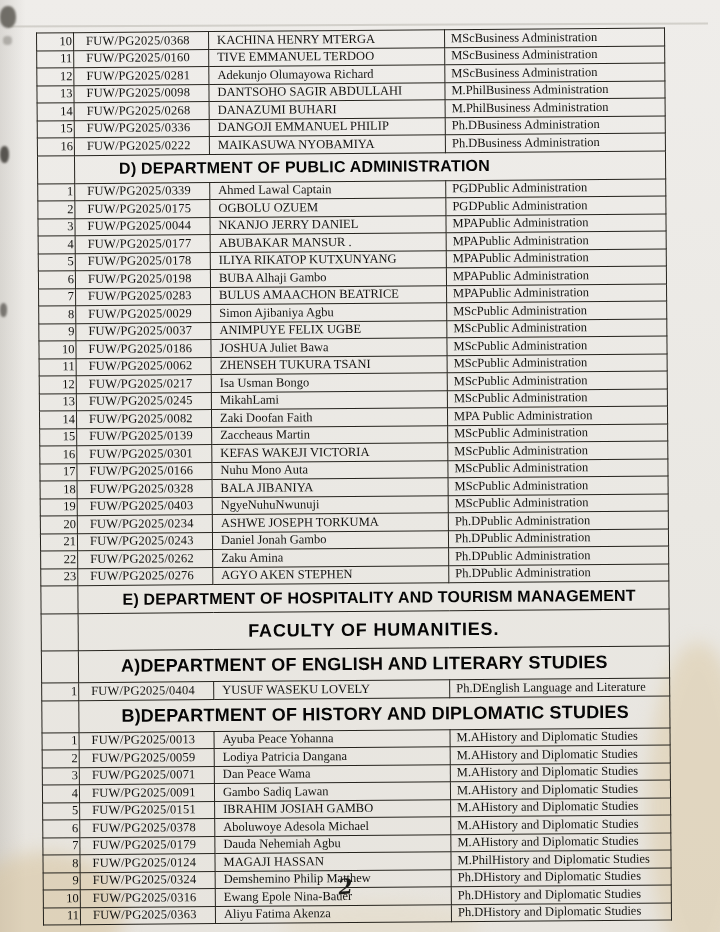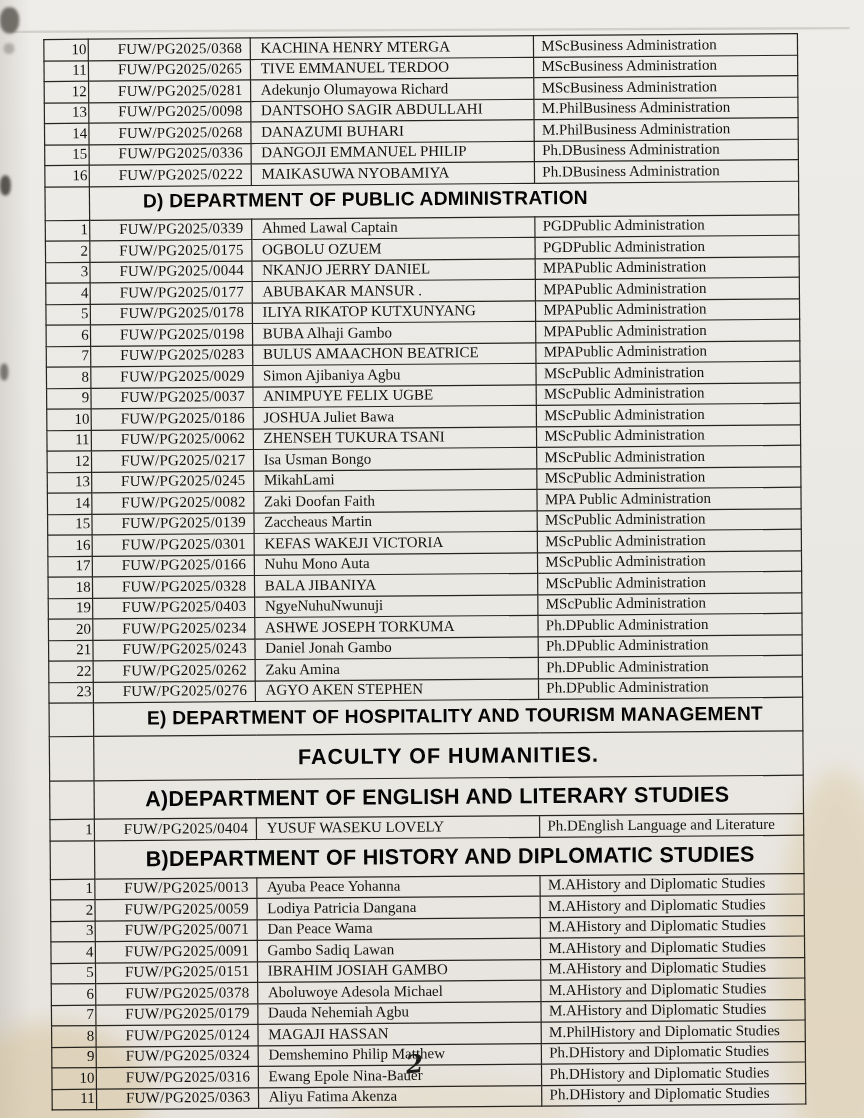--- a/index.html
+++ b/index.html
@@ -24,21 +24,21 @@
   .tan-br{right:-28px;bottom:-40px;width:100px;height:330px;background:#dbc8a2;opacity:.5;}
   .tan-bc{left:280px;bottom:-18px;width:200px;height:50px;background:#e2d4b6;opacity:.35;}
 
   
   .table-wrap{position:absolute;left:36px;top:30px;width:628px;
     transform:rotate(-.45deg);transform-origin:50% 0;}
   table{border-collapse:collapse;width:100%;table-layout:fixed;}
   td{border:1.6px solid #26241e;overflow:hidden;white-space:nowrap;}
   tr.r-data td{height:14.5px;font:12.5px/1.05 "Liberation Serif",serif;color:#121210;}
   td.sn{text-align:right;font-size:12px;}
-  td.reg{padding-left:24px;letter-spacing:.2px;}
+  td.reg{padding-left:12px;letter-spacing:.2px;}
   td.nm{padding-left:8px;}
   td.pg{padding-left:6px;}
   tr.hdr td.lbl{font-family:"Liberation Sans",sans-serif;font-weight:700;color:#060606;}
   tr.hdr-dept td.lbl{font-size:16px;height:25px;padding-left:44px;letter-spacing:.2px;}
   tr.hdr-fac td.lbl{font-size:18px;height:34px;text-align:center;letter-spacing:.8px;}
   tr.hdr-big td.lbl{font-size:18px;height:29px;padding-left:42px;letter-spacing:.2px;}
   td.sn-empty{background:transparent;}
 
   .page-num{position:absolute;left:338px;top:874px;
     font-family:"DejaVu Serif",serif;font-style:italic;font-weight:700;
@@ -68,21 +68,21 @@
       </colgroup>
       <tbody>
           <tr class="r-data">
             <td class="sn">10</td>
             <td class="reg">FUW/PG2025/0368</td>
             <td class="nm">KACHINA HENRY MTERGA</td>
             <td class="pg">MScBusiness Administration</td>
           </tr>
           <tr class="r-data">
             <td class="sn">11</td>
-            <td class="reg">FUW/PG2025/0265</td>
+            <td class="reg">FUW/PG2025/0160</td>
             <td class="nm">TIVE EMMANUEL TERDOO</td>
             <td class="pg">MScBusiness Administration</td>
           </tr>
           <tr class="r-data">
             <td class="sn">12</td>
             <td class="reg">FUW/PG2025/0281</td>
             <td class="nm">Adekunjo Olumayowa Richard</td>
             <td class="pg">MScBusiness Administration</td>
           </tr>
           <tr class="r-data">

